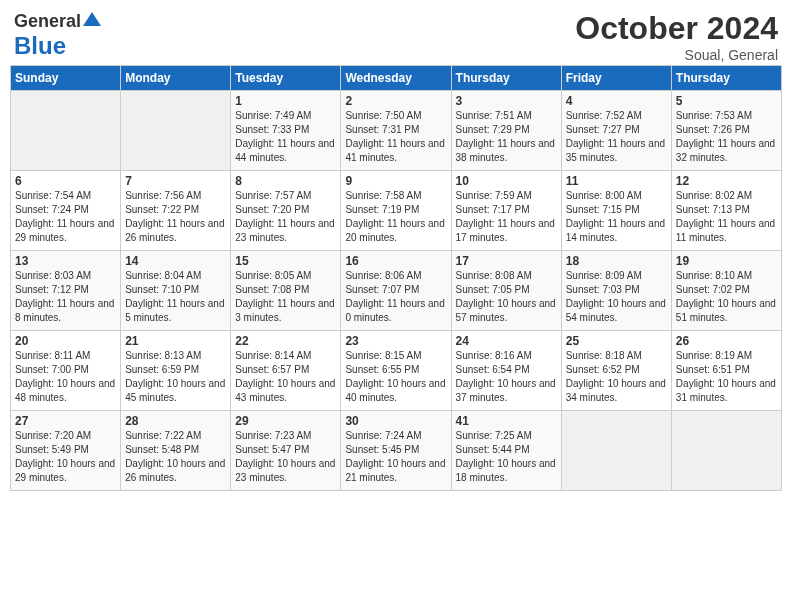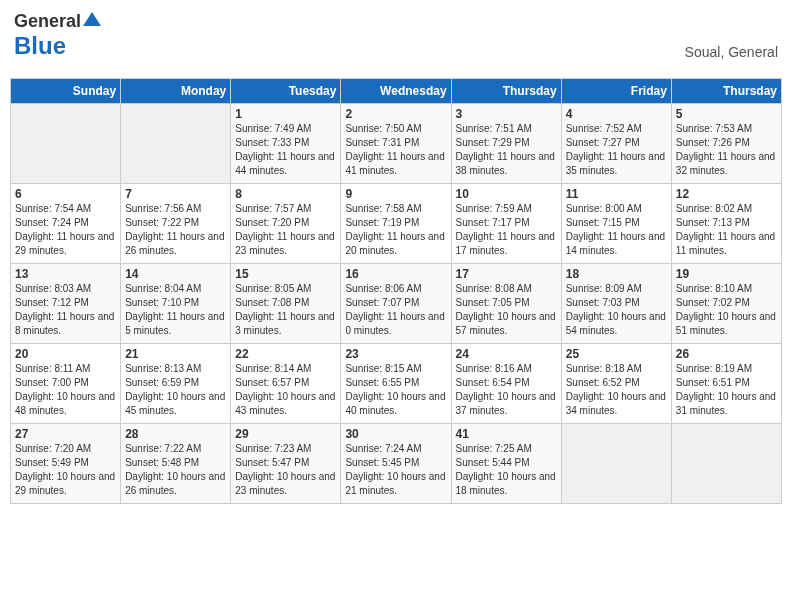--- a/index.html
+++ b/index.html
@@ -6,22 +6,22 @@
     body {
       font-family: Arial, sans-serif;
       background: #fff;
       width: 792px;
       min-height: 612px;
       padding: 10px;
     }
     .header {
       display: flex;
       justify-content: space-between;
-      align-items: flex-end;
-      margin-bottom: 18px;
+      align-items: flex-start;
+      margin-bottom: 2px;
       padding: 0 4px;
     }
     .logo {
       display: flex;
       flex-direction: column;
       align-items: flex-start;
     }
     .logo-general {
       font-size: 18px;
       font-weight: bold;
@@ -53,21 +53,21 @@
       border-collapse: collapse;
       table-layout: fixed;
     }
     thead tr th {
       background: #1a6bbd;
       color: #fff;
       font-size: 12px;
       font-weight: bold;
       padding: 5px 4px;
       border: 1px solid #ccc;
-      text-align: right;
+      text-align: left;
     }
     tbody tr td {
       border: 1px solid #ccc;
       vertical-align: top;
       padding: 3px 4px;
       font-size: 10.5px;
       color: #333;
       height: 80px;
     }
     tbody tr:nth-child(odd) td {
@@ -101,20 +101,21 @@
         <svg width="18" height="18" viewBox="0 0 18 18">
           <polygon points="9,2 18,16 0,16" fill="#1a6bbd"></polygon>
         </svg>
       </span>
     </div>
     <div>
       <span class="logo-blue">Blue</span>
     </div>
   </div>
   <div class="title-block">
+    <div class="month-title">October 2024</div>
     <div class="location">Soual, General</div>
   </div>
 </div>
 
 <table>
   <thead>
     <tr>
     <th>Sunday</th>
         <th>Monday</th>
         <th>Tuesday</th>

